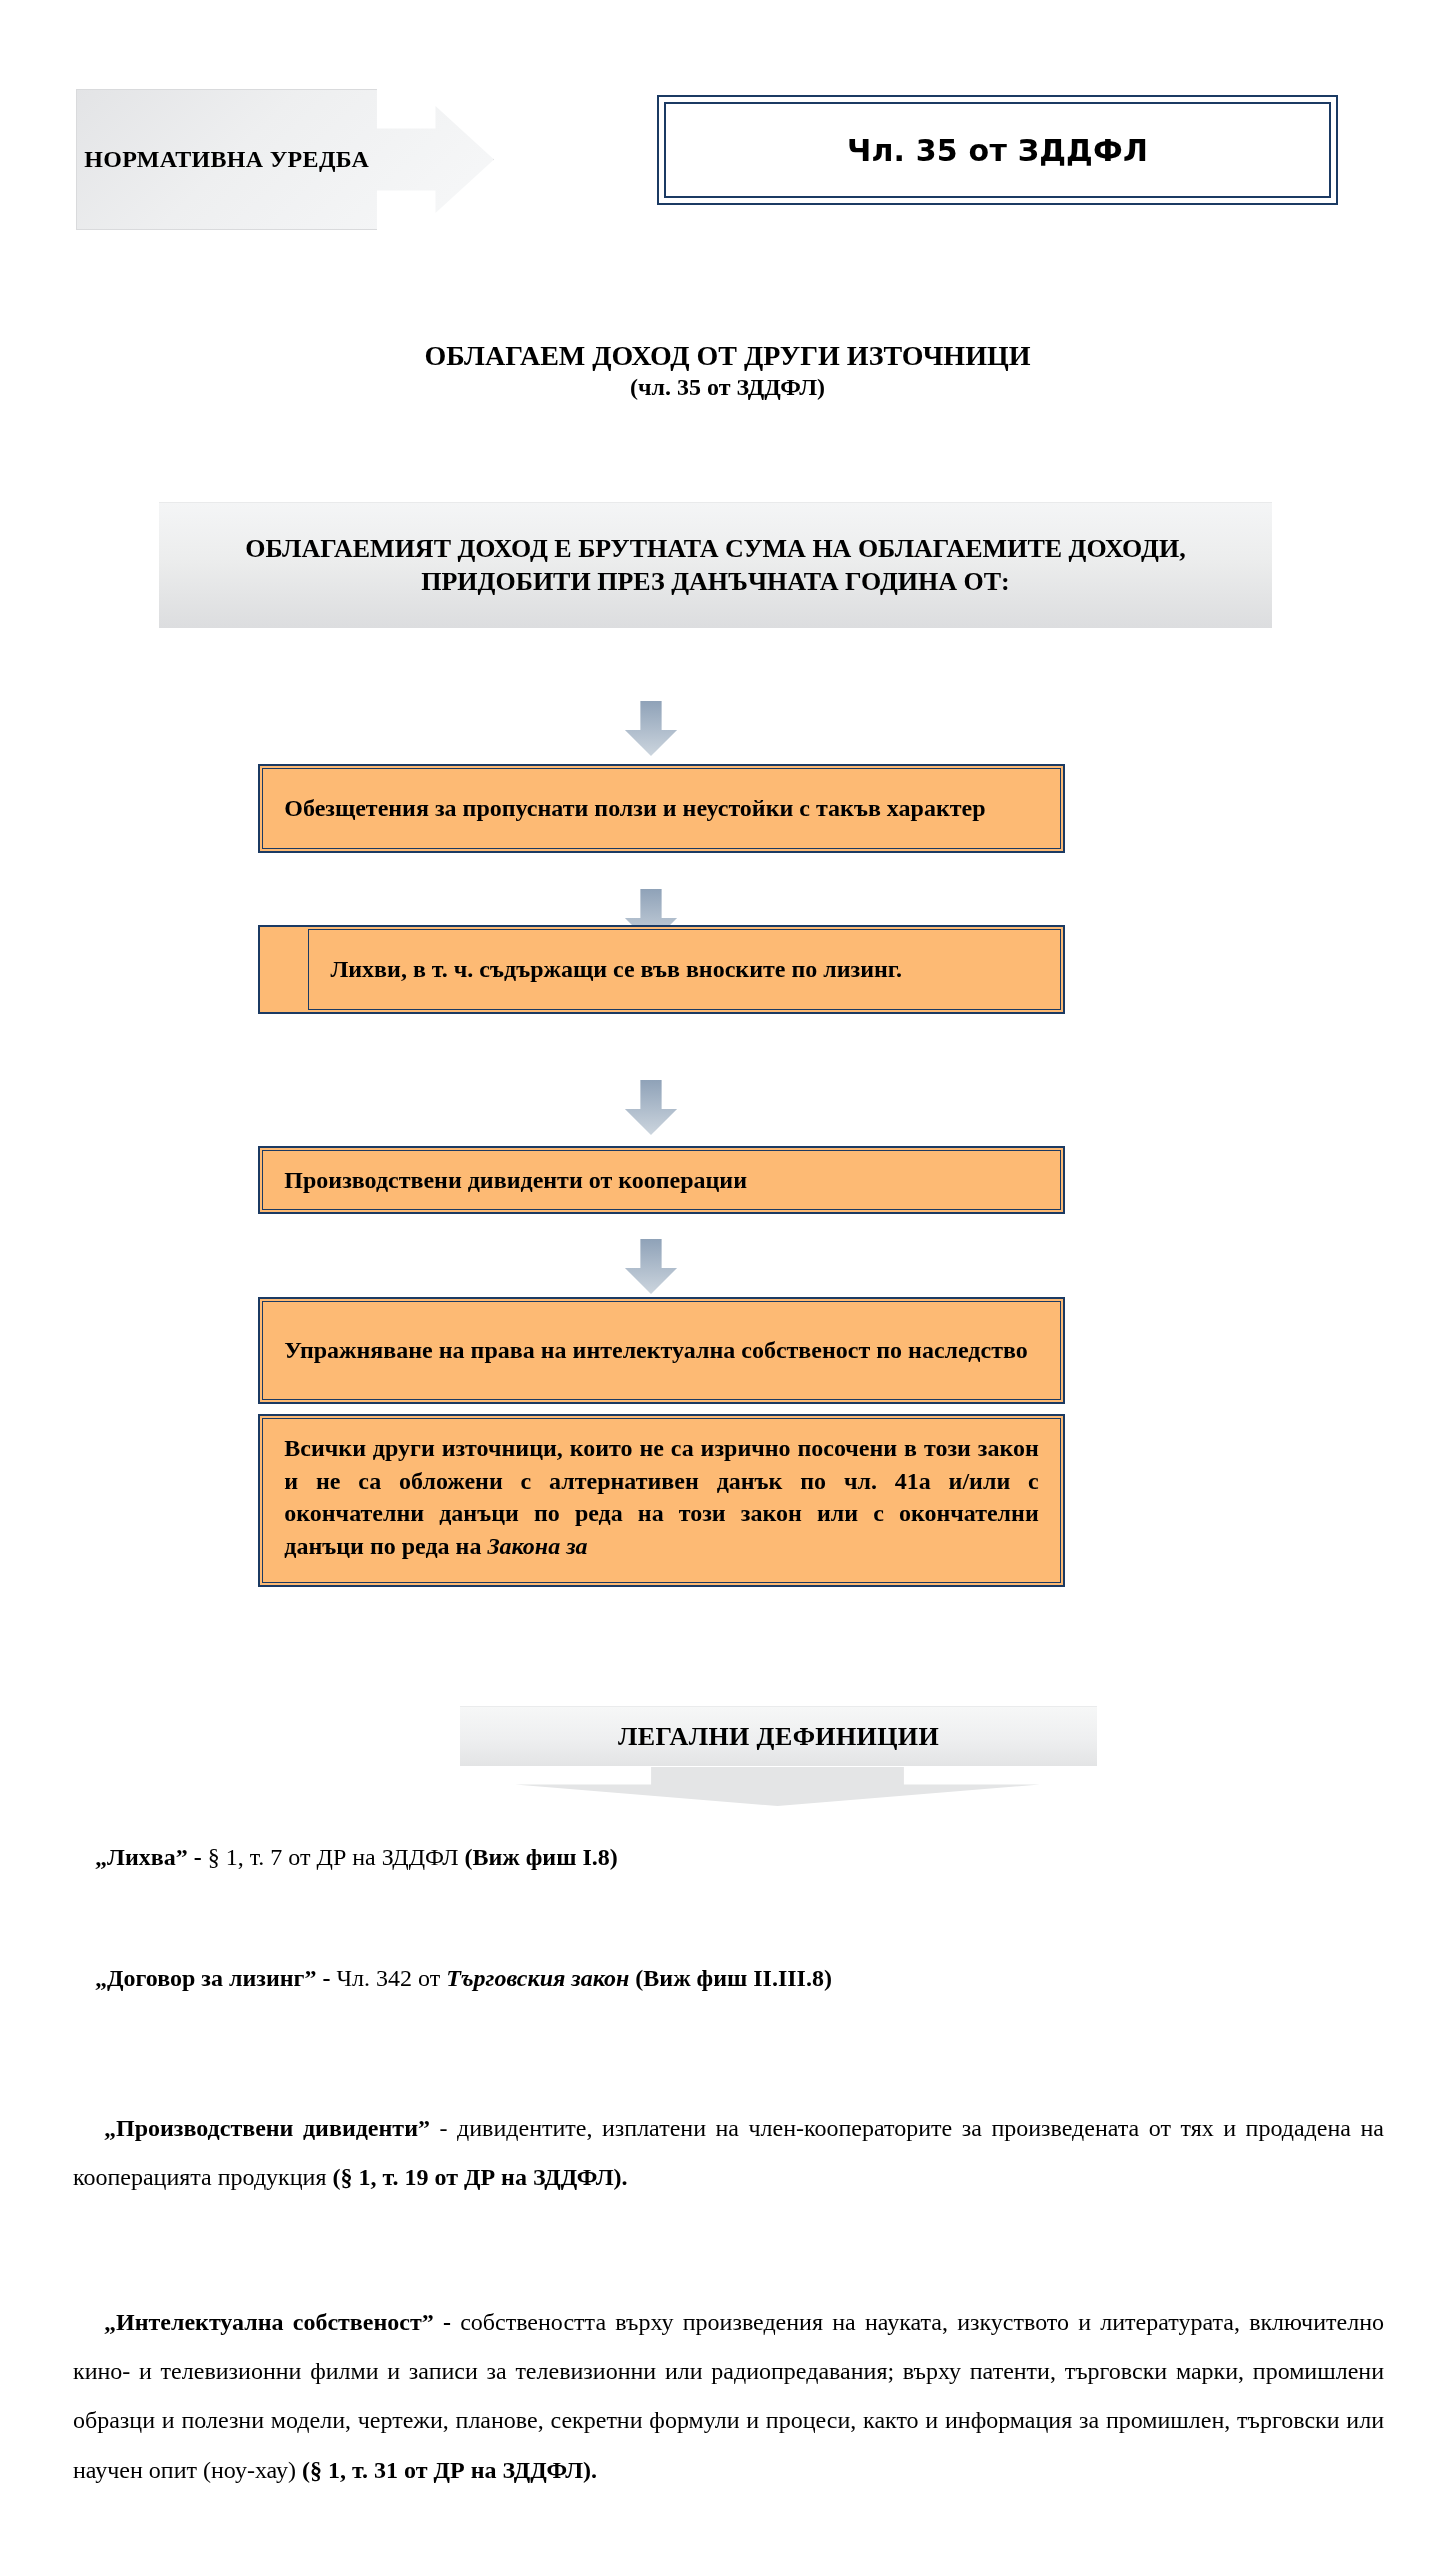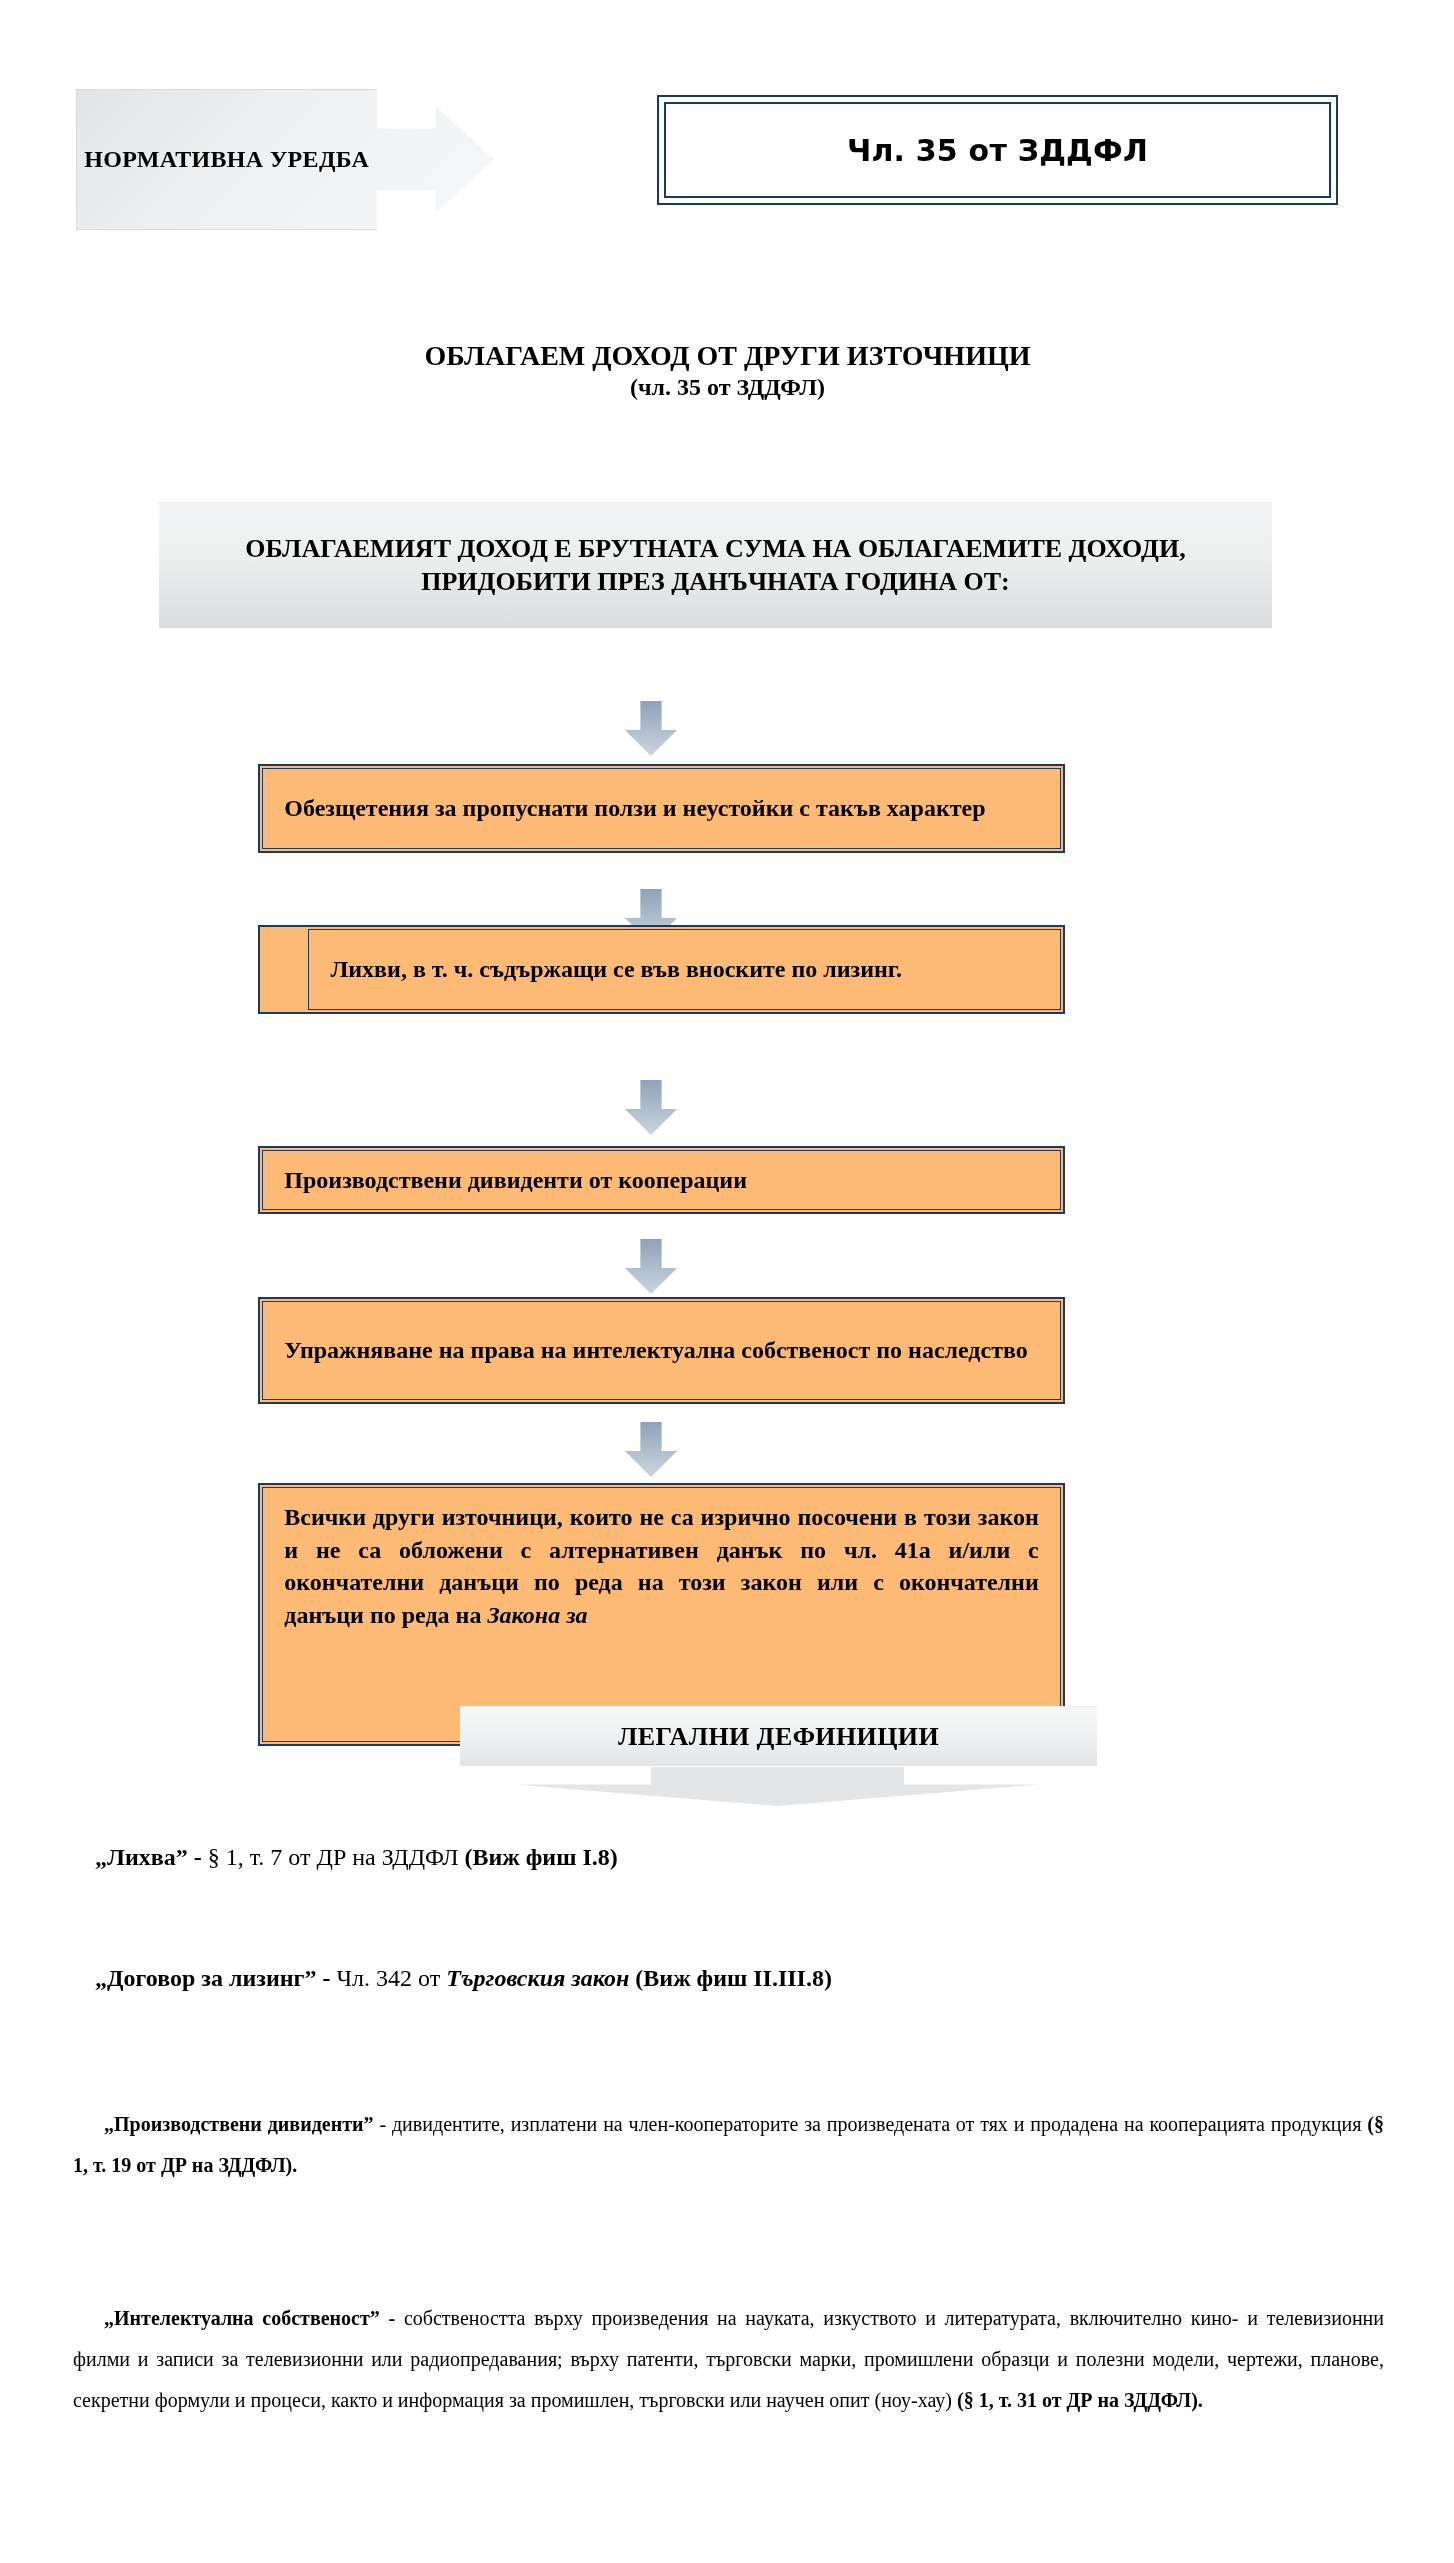--- a/index.html
+++ b/index.html
@@ -138,21 +138,21 @@
 
   
   .def-line {
     font-size: 24px;
     line-height: 1.35;
   }
   .def-line b { font-weight: bold; }
   .def-line i { font-style: italic; }
   .def-para {
     text-align: justify;
-    font-size: 20px;
+    font-size: 24px;
     line-height: 2.05;
   }
   .def-para b { font-weight: bold; }
   .def-para .indent { padding-left: 31px; }
 </style>
 </head>
 <body>
 
 <div class="abs" id="header-band">
 
@@ -254,21 +254,21 @@
     <defs>
       <linearGradient id="ag5" x1="0" y1="0" x2="0" y2="1">
         <stop offset="0%" stop-color="#8fa2b8"></stop>
           <stop offset="100%" stop-color="#ccd5de"></stop>
       </linearGradient>
     </defs>
     <polygon points="18,0 40,0 40,30 56,30 29,57 2,30 18,30" fill="url(#ag5)"></polygon>
   </svg>
 </div>
 
-<div class="abs flow-box" style="left:258px; top:1453px; width:807px; height:263px; overflow:hidden;">
+<div class="abs flow-box" style="left:258px; top:1384px; width:807px; height:173px; overflow:hidden;">
   <div class="flow-box-inner justify" style="align-items:flex-start; padding-top:13.6px;">
     <p><span>Всички други източници, които не са изрично посочени в този закон и не са обложени с алтернативен данък по чл. 41а и/или с окончателни данъци по реда на този закон или с окончателни данъци по реда на </span><i>Закона за</i></p>
   </div>
 </div>
 
 <div class="abs legal-banner">
   <span>ЛЕГАЛНИ ДЕФИНИЦИИ</span>
 </div>
 <div class="abs legal-banner-tail">
   <svg viewBox="0 0 540 40" xmlns="http://www.w3.org/2000/svg" preserveAspectRatio="none">

